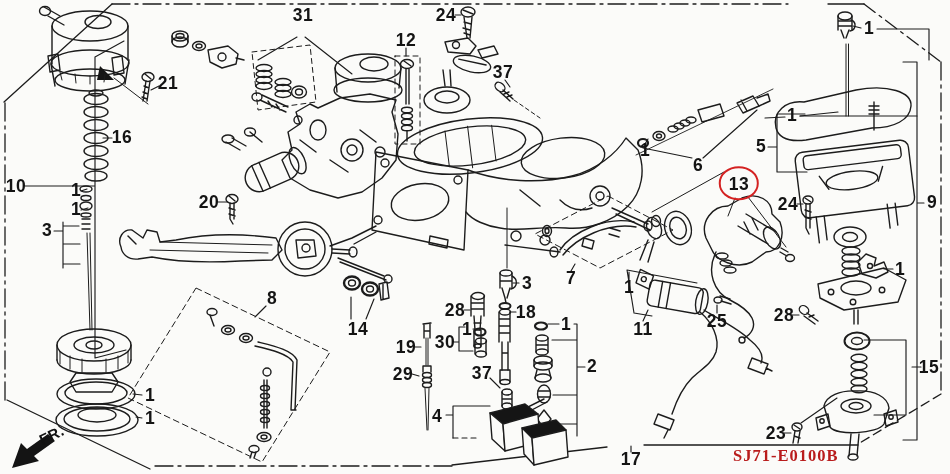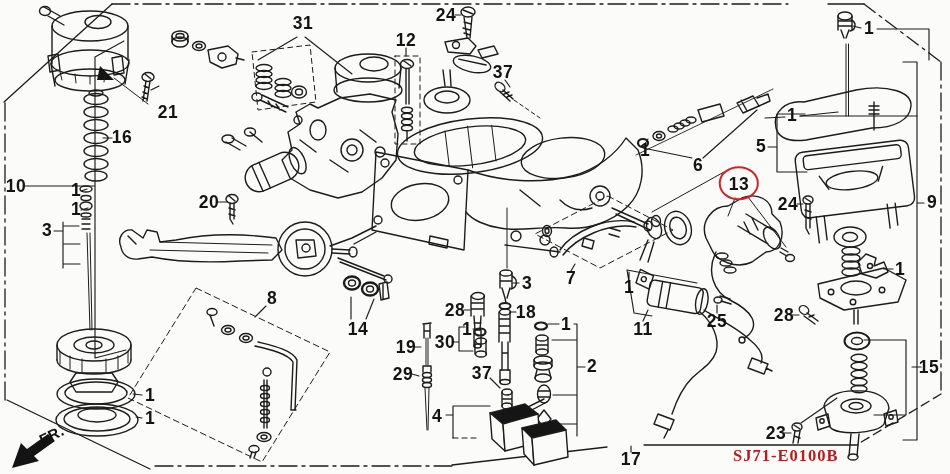--- a/index.html
+++ b/index.html
@@ -461,27 +461,27 @@
         <circle cx="891" cy="417" r="2.2"></circle>
     <path d="M851,434 L849,456 M859,434 L857,456"></path>
         <ellipse cx="853" cy="457" rx="5" ry="3"></ellipse>
     <ellipse cx="797" cy="427" rx="5" ry="4"></ellipse>
         <path d="M794,425 L800,429"></path>
     <path d="M795,431 L793,443 M800,431 L798,443 M794,436 L800,438"></path>
   </g>
 </svg>
 
 <div class="labels-layer">
-      <div class="part-label" style="left: 168px; top: 84px; margin-top: 29px;">21</div>
+      <div class="part-label" style="left: 168px; top: 84px;">21</div>
       <div class="part-label" style="left: 122px; top: 138px;">16</div>
       <div class="part-label" style="left: 16px; top: 187px;">10</div>
       <div class="part-label" style="left: 76px; top: 191px;">1</div>
       <div class="part-label" style="left: 76px; top: 210px;">1</div>
       <div class="part-label" style="left: 47px; top: 231px;">3</div>
-      <div class="part-label" style="left: 303px; top: 24px; text-align: right;">31</div>
+      <div class="part-label" style="left: 303px; top: 16px; text-align: right;">31</div>
       <div class="part-label" style="left: 446px; top: 16px;">24</div>
       <div class="part-label" style="left: 406px; top: 41px;">12</div>
       <div class="part-label" style="left: 503px; top: 73px;">37</div>
       <div class="part-label" style="left: 869px; top: 29px;">1</div>
       <div class="part-label" style="left: 698px; top: 166px;">6</div>
       <div class="part-label" style="left: 645px; top: 151px;">1</div>
       <div class="part-label" style="left: 761px; top: 147px;">5</div>
       <div class="part-label" style="left: 792px; top: 116px;">1</div>
       <div class="part-label circled" style="left: 739px; top: 183px;">13</div>
       <div class="part-label" style="left: 932px; top: 203px;">9</div>

